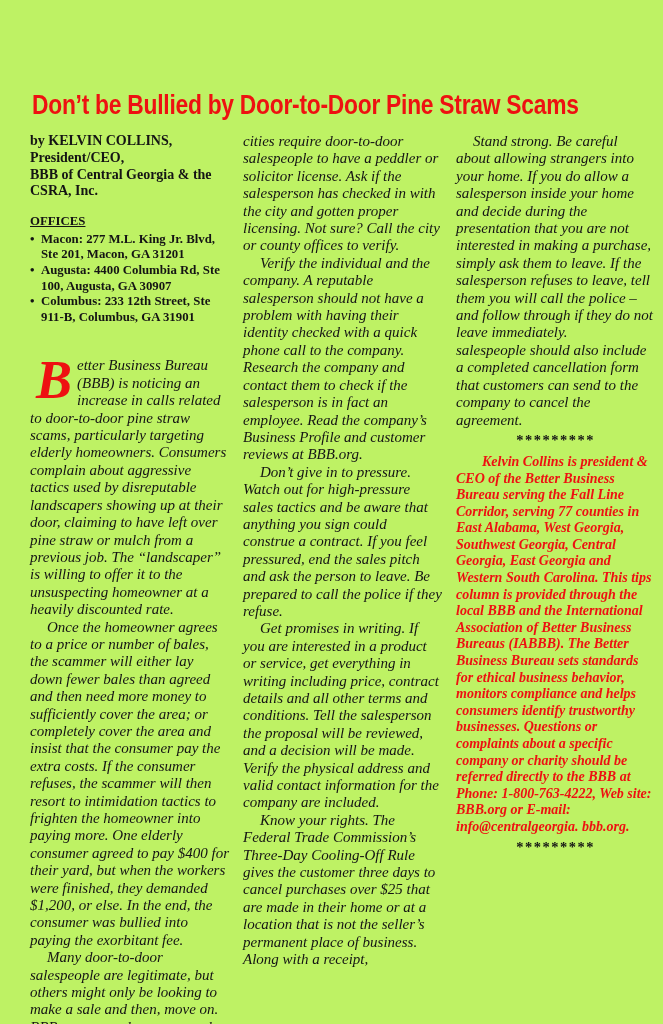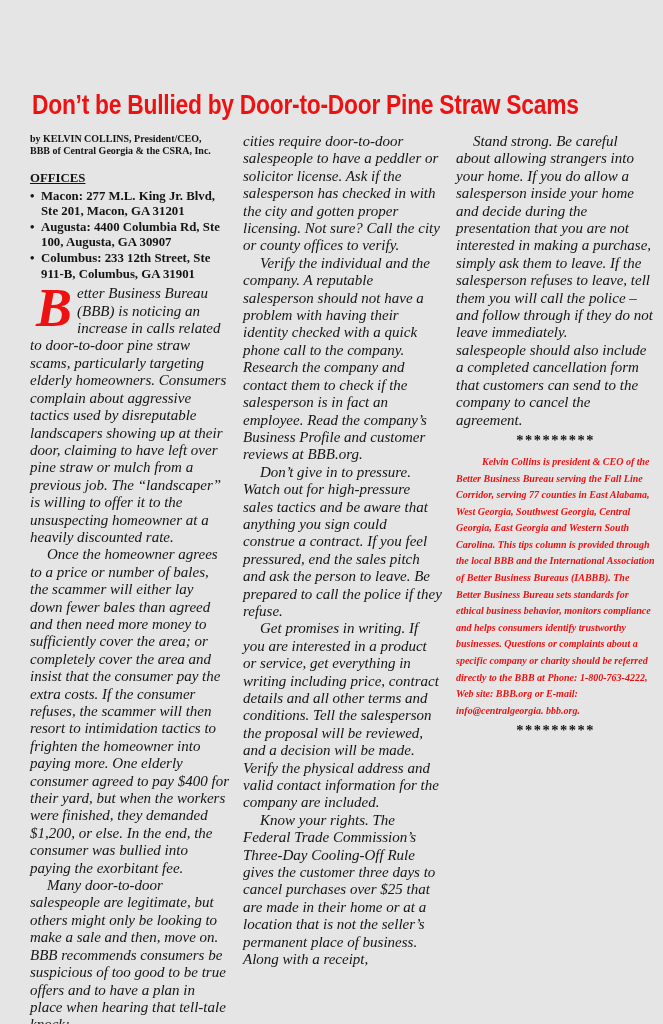--- a/index.html
+++ b/index.html
@@ -1,20 +1,20 @@
 <!DOCTYPE html>
 <html><head>
 <meta charset="utf-8">
 <style>
   html, body { margin: 0; padding: 0; background: #ffffff; }
   .page {
     position: relative;
     width: 663px;
     height: 1024px;
-    background: #e5e5e5;
+    background: #bef264;
     overflow: hidden;
     box-sizing: border-box;
     padding: 90px 8px 0 30px;
     color: #141414;
     font-family: "Liberation Serif", serif;
   }
   .title {
     margin: 0 0 12px 2px;
     font-family: "Liberation Sans", sans-serif;
     font-weight: bold;
@@ -29,24 +29,24 @@
   .cols {
     display: flex;
     gap: 14px;
     align-items: flex-start;
   }
   .col { flex: 1 1 0; min-width: 0; }
 
   .byline {
     margin: 0 0 14px 0;
     font-weight: bold;
-    font-size: 10px;
+    font-size: 14px;
     line-height: 1.2;
   }
-  .offices { font-weight: bold; font-size: 12.8px; line-height: 1.22; margin-bottom: 3px; }
+  .offices { font-weight: bold; font-size: 12.8px; line-height: 1.22; margin-bottom: 32px; }
   .offices-heading { text-decoration: underline; margin-bottom: 2px; }
   .office-list { margin: 0; padding: 0; list-style: none; }
   .office-item { position: relative; padding-left: 11px; }
   .office-item::before { content: "\2022"; position: absolute; left: 0; top: 0; }
 
   .body {
     margin: 0;
     font-size: 15px;
     line-height: 17.4px;
     font-style: italic;
@@ -65,21 +65,21 @@
     text-align: center;
     font-size: 14.5px;
     letter-spacing: 1.5px;
     font-weight: bold;
   }
   .bio {
     margin: 0;
     color: #ee1111;
     font-weight: bold;
     font-style: italic;
-    font-size: 10px;
+    font-size: 14px;
     line-height: 16.6px;
     text-indent: 26px;
   }
 </style>
 </head>
 <body>
 
 <div class="page">
 
   <h1 class="title">Don’t be Bullied by Door-to-Door Pine Straw Scams</h1>

